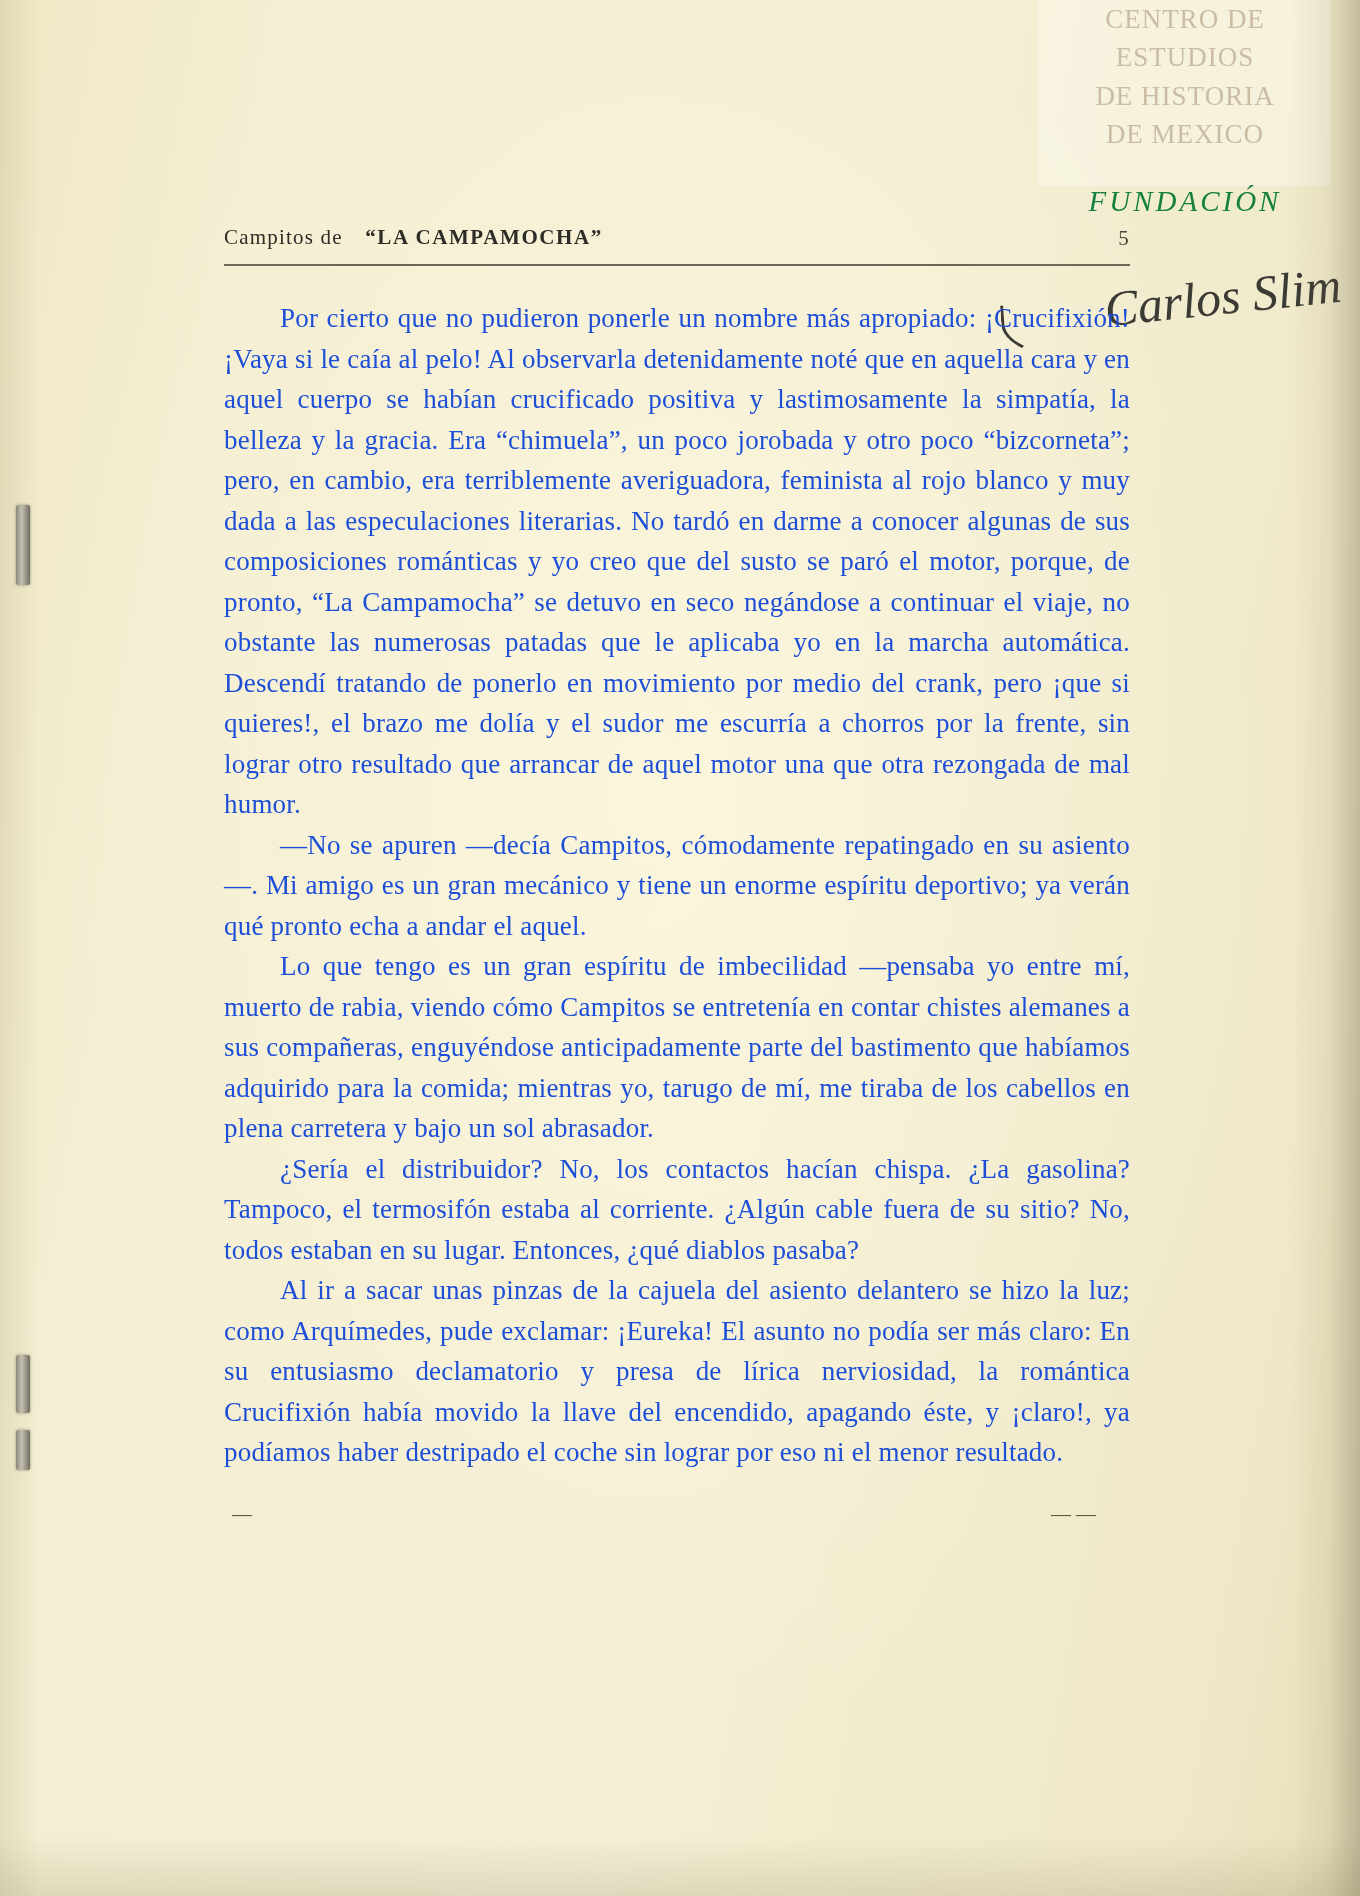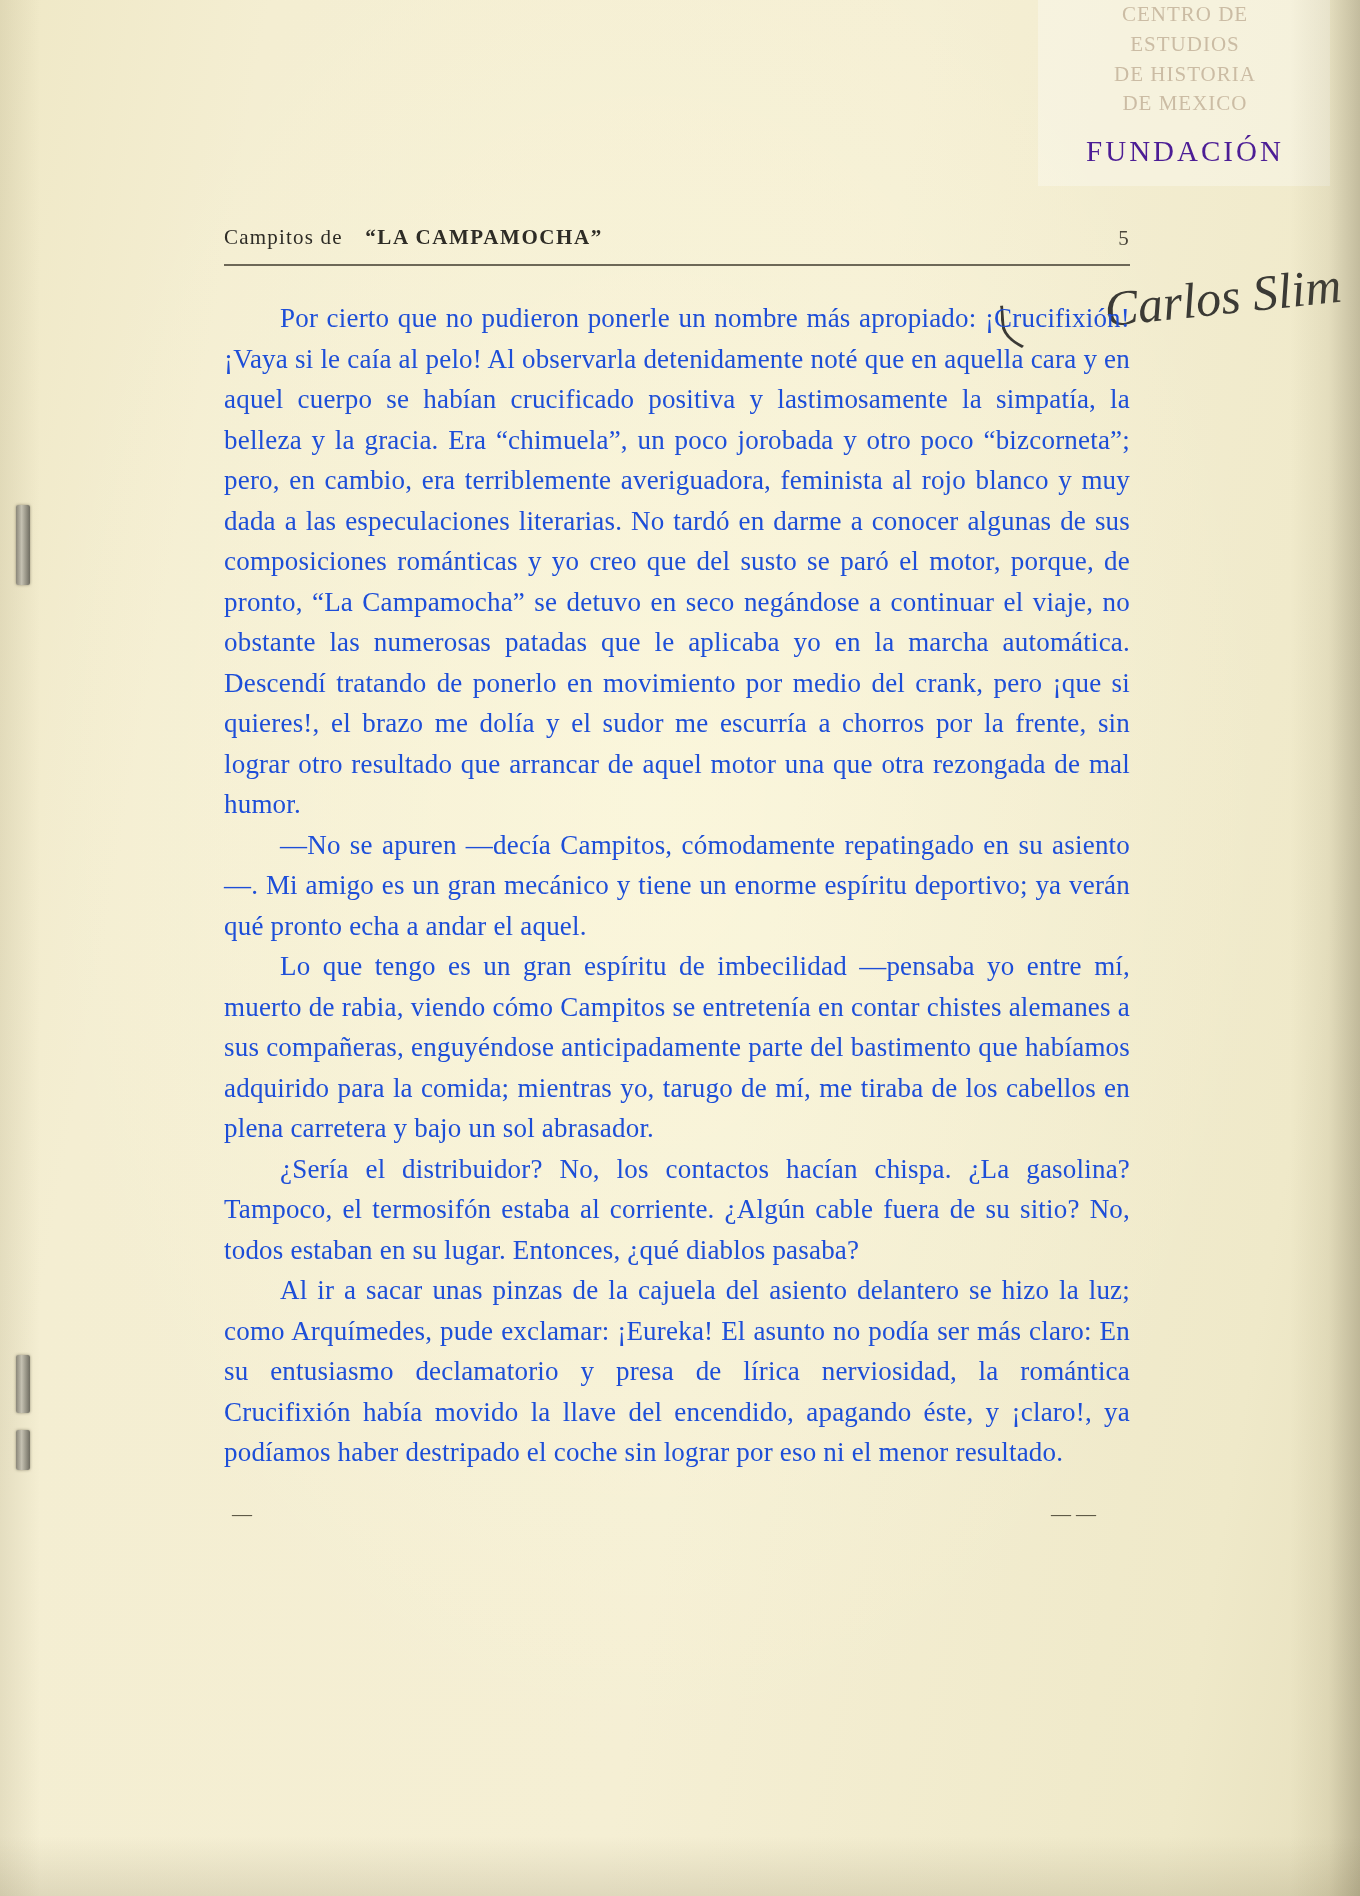--- a/index.html
+++ b/index.html
@@ -68,28 +68,29 @@
     right: 30px;
     width: 290px;
     text-align: center;
     color: #c6b49a;
     font-family: "Liberation Serif", serif;
     letter-spacing: 1px;
     line-height: 1.42;
     user-select: none;
   }
   .stamp .line {
-    font-size: 21px;
+    font-size: 27px;
     color: #cbbca4;
   }
   .stamp .found {
     font-size: 29px;
     letter-spacing: 3px;
-    margin-top: 12px;
-    color: #4c1d95;
+    margin-top: 28px;
+    color: #15803d;
+    font-style: italic;
   }
   .stamp-bg {
     position: absolute;
     top: 0;
     right: 30px;
     width: 292px;
     height: 186px;
     background: rgba(255,255,255,0.30);
     pointer-events: none;
   }

